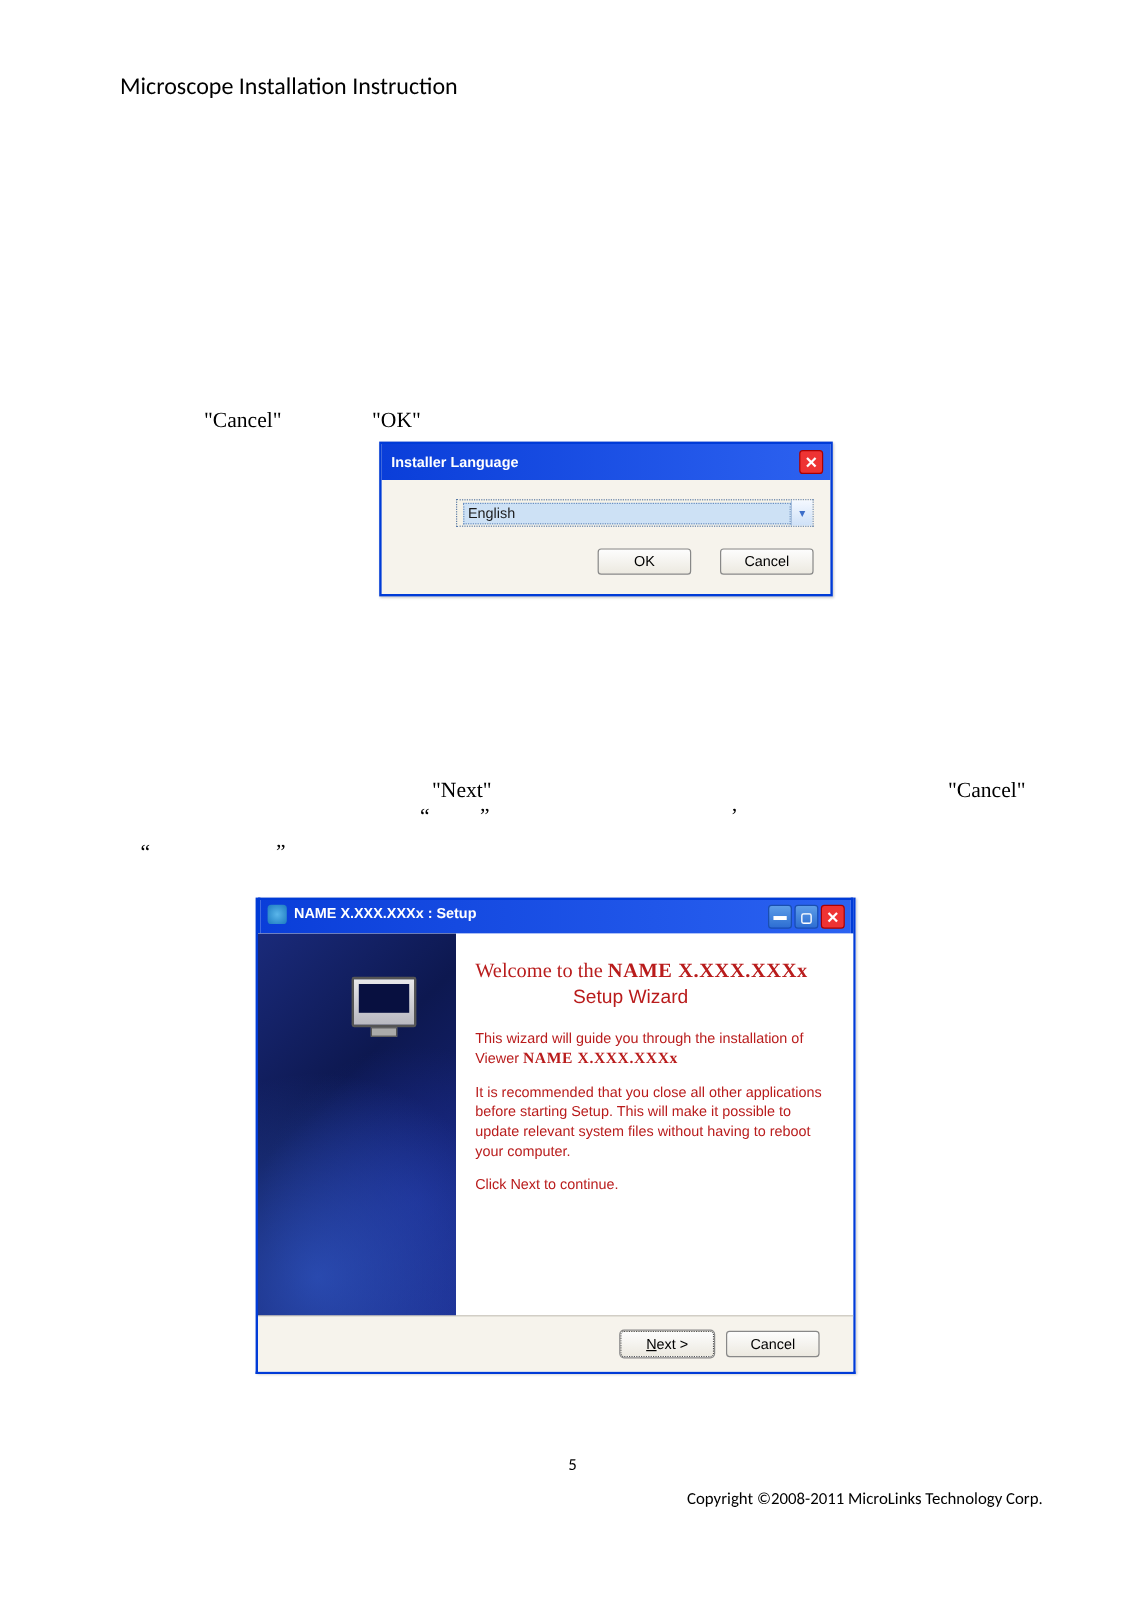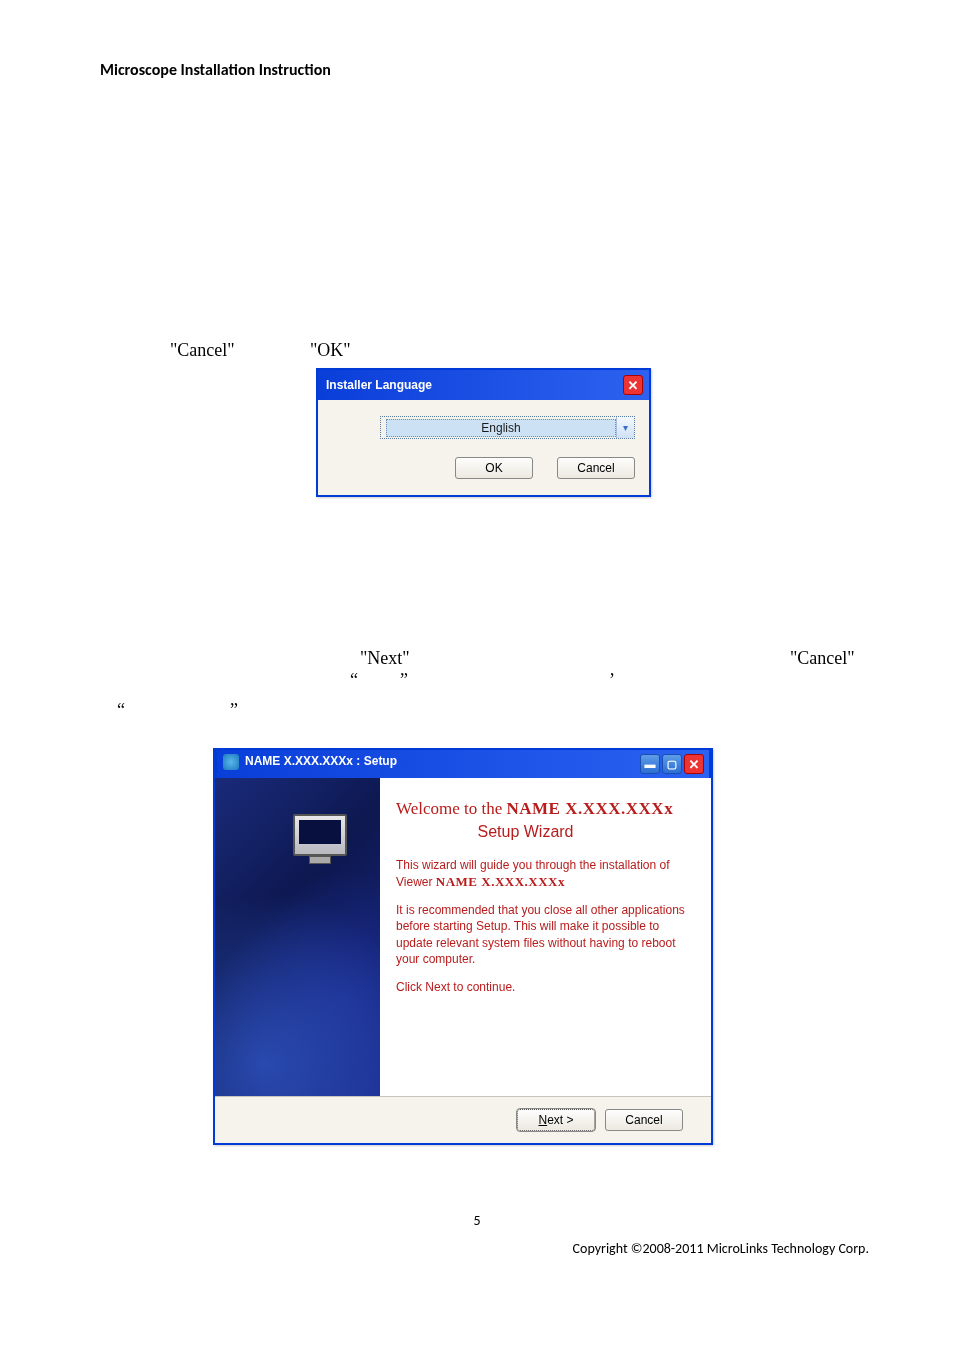--- a/index.html
+++ b/index.html
@@ -8,22 +8,21 @@
     height: 1350px;
     background: #fff;
     font-family: Calibri, Arial, sans-serif;
     color: #000;
     position: relative;
   }
   .header {
     position: absolute;
     top: 60px;
     left: 100px;
-    font-size: 16px;
-    font-weight: bold;
+    font-size: 20px;
   }
   .caption-row1 { position:absolute; top:340px; left:0; width:100%; }
   .caption-row1 span { font-family:"Times New Roman",serif; font-size:18px; position:absolute; }
   .cap-cancel { left:170px; }
   .cap-ok { left:310px; }
   .caption-row2 { position:absolute; top:648px; left:0; width:100%; }
   .caption-row2 span { font-family:"Times New Roman",serif; font-size:18px; position:absolute; }
   .cap-next { left:360px; }
   .cap-cancel2 { left:790px; }
   .quote-row { position:absolute; top:670px; left:0; width:100%; font-family:"Times New Roman",serif; font-size:18px; }
@@ -33,21 +32,21 @@
   .q3 { left:609px; }
   .quote-row2 { position:absolute; top:700px; left:0; width:100%; font-family:"Times New Roman",serif; font-size:18px; }
   .quote-row2 span { position:absolute; }
   .q4 { left:117px; }
   .q5 { left:230px; }
 
   
   .dlg1 {
     position:absolute;
     left:316px; top:368px;
-    width:335px;
+    width:378px;
     border:2px solid #003bd7;
     background:#f6f3ec;
     box-shadow:1px 1px 2px rgba(0,0,0,.2);
   }
   .dlg1-title {
     background:linear-gradient(to right,#0a3ed9,#2d62f0);
     color:#fff;
     font-size:12px;
     font-weight:bold;
     font-family:Tahoma,Arial,sans-serif;
@@ -83,21 +82,21 @@
     border:1px dotted #5a7aa6;
     background:#f5f2e8;
     height:23px;
     padding:0 0 0 5px;
     font-size:12px;
     font-family:Tahoma,Arial,sans-serif;
     margin-left:48px;
     margin-bottom:18px;
     position:relative;
   }
-  .lang-select .sel-text { flex:1; background:#cde1f5; color:#1a1a1a; border:1px dotted #6a8ebf; padding:1px 3px;text-align:center; }
+  .lang-select .sel-text { flex:1; background:#cde1f5; color:#1a1a1a; border:1px dotted #6a8ebf; padding:1px 3px; }
   .lang-select .arrow {
     width:18px;height:21px;
     background:linear-gradient(#f4f8ff,#cfe1f7);
     border-left:1px solid #a7bfde;
     display:flex;align-items:center;justify-content:center;
     color:#3d6ec9;font-size:10px;
   }
   .btn-row { display:flex; gap:24px; justify-content:flex-end; margin-left:48px; }
   .winbtn {
     min-width:78px;

